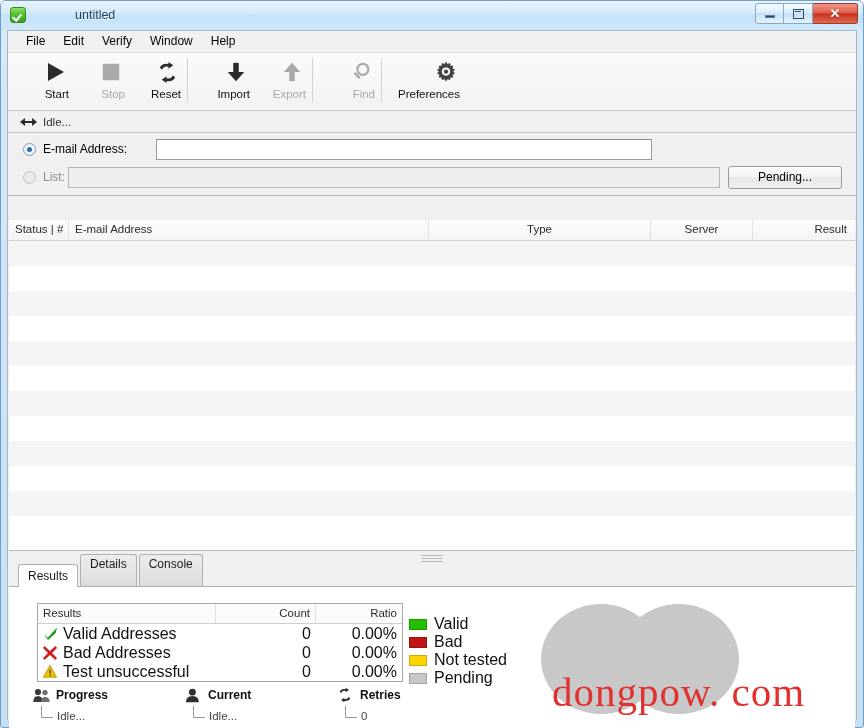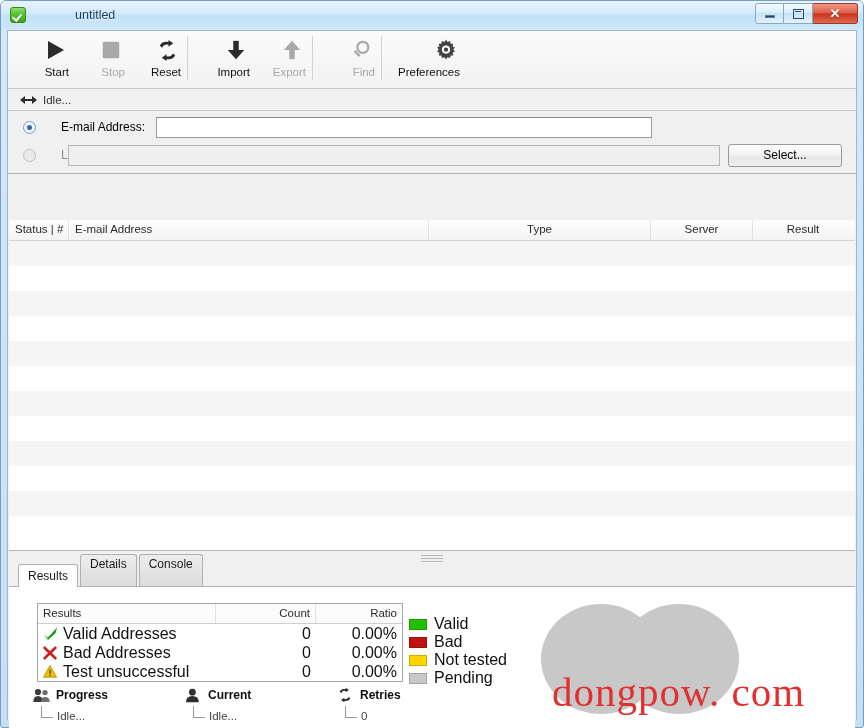--- a/index.html
+++ b/index.html
@@ -212,21 +212,20 @@
     height: 62px;
     background: #f0f0f0;
     border-bottom: 1px solid #b4b4b4;
     position: relative;
   }
   .row {
     position: absolute;
     left: 0; right: 0;
     display: flex;
     align-items: center;
-    gap: 18px;
   }
   .row.r1 { top: 9px; }
   .row.r2 { top: 37px; }
   .radio {
     width: 13px; height: 13px;
     border-radius: 50%;
     box-sizing: border-box;
     border: 1px solid #7a9cbb;
     background: radial-gradient(circle at 50% 40%, #ffffff 0%, #e9f2fa 70%, #d6e6f4 100%);
     margin-left: 15px;
@@ -297,21 +296,21 @@
     height: 20px;
     line-height: 19px;
     padding: 0 6px;
     overflow: hidden;
     white-space: nowrap;
   }
   .th.c-status { width: 60px; }
   .th.c-email  { width: 360px; }
   .th.c-type   { width: 222px; text-align: center; }
   .th.c-server { width: 102px; text-align: center; }
-  .th.c-result { width: 100px; text-align: center; border-right: none; }
+  .th.c-result { width: 100px; text-align: right; border-right: none; }
   .stripes { position: absolute; left:0; right:0; top:21px; bottom:0; }
   .stripe { height: 25px; }
   .stripe.odd { background: #ffffff; }
   .stripe.even { background: #f5f5f5; }
 
   
   .vscroll {
     position: absolute;
     right: 0; top: 0; bottom: 0;
     width: 0px;
@@ -501,20 +500,27 @@
         <div class="glyph-max"></div>
       </div>
       <div class="win-btn close">
         <div class="glyph-close">✕</div>
       </div>
     </div>
   </div>
 
   <div class="client">
 
+    <div class="menubar">
+      <div class="menu-item">File</div>
+      <div class="menu-item">Edit</div>
+      <div class="menu-item">Verify</div>
+      <div class="menu-item">Window</div>
+      <div class="menu-item">Help</div>
+    </div>
 
     <div class="toolbar">
 
       <div class="tb-btn">
         <div class="tb-icon">
           <svg width="24" height="24" viewBox="0 0 24 24">
               <polygon points="5,3 21,12 5,21" fill="#2b2b2b"></polygon>
             </svg>
         </div>
         <div class="tb-label">Start</div>
@@ -605,21 +611,21 @@
       <div class="row r1">
         <span class="radio checked"></span>
         <span class="radio-label">E-mail Address:</span>
         <input class="textfield" type="text" style="position: absolute; left: 148px; width: 496px;" value="" placeholder="">
       </div>
 
       <div class="row r2">
         <span class="radio disabled"></span>
         <span class="radio-label disabled">List:</span>
         <input class="textfield disabled" type="text" style="position: absolute; left: 60px; width: 652px;" value="" disabled="" placeholder="">
-        <div class="btn" style="position:absolute; left:720px; width:114px;">Select...</div>
+        <div class="btn" style="position:absolute; left:720px; width:114px;">Pending...</div>
       </div>
 
     </div>
 
     <div class="tablewrap">
       <div class="th-row">
         <div class="th c-status">Status | #</div>
         <div class="th c-email">E-mail Address</div>
         <div class="th c-type">Type</div>
         <div class="th c-server">Server</div>

